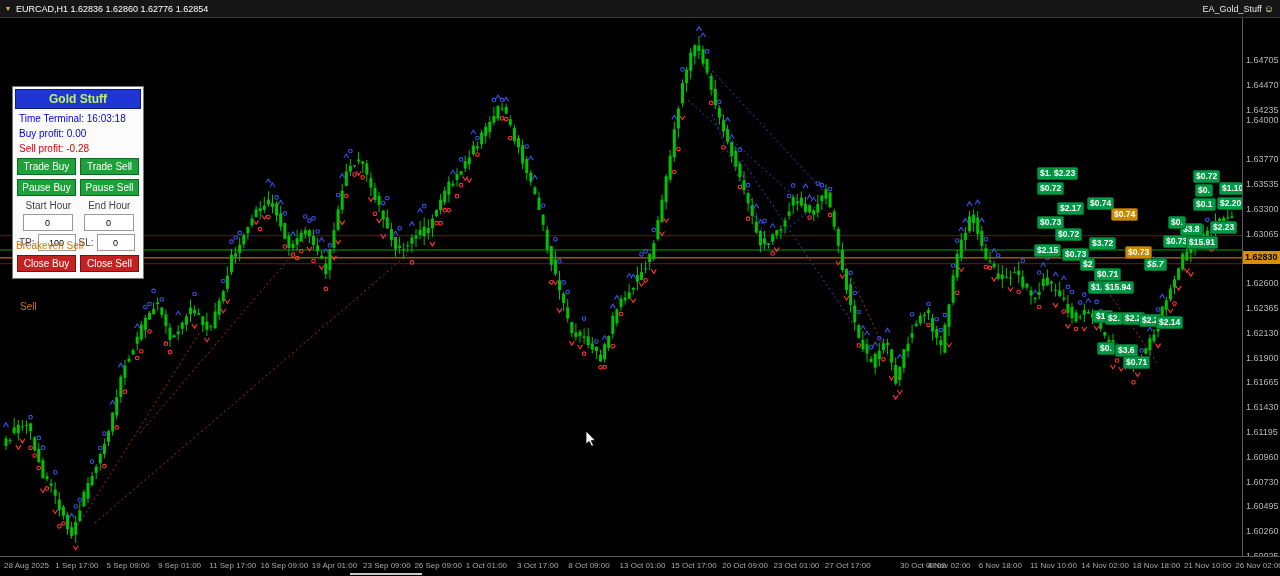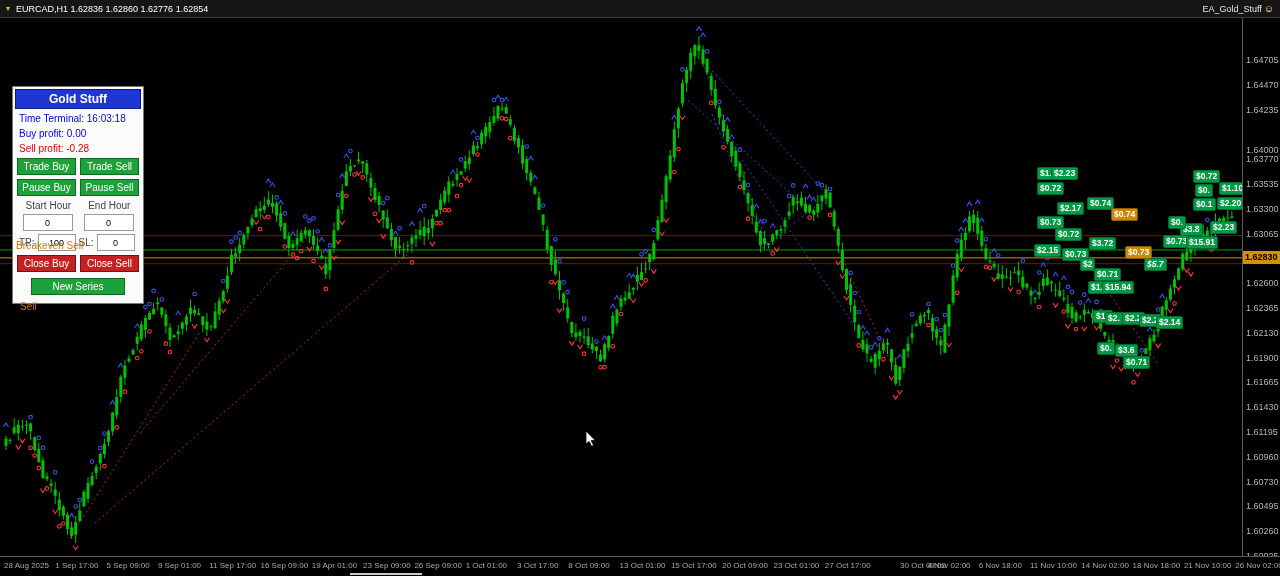--- a/index.html
+++ b/index.html
@@ -14,21 +14,21 @@
   .chart{position:absolute;top:18px;left:0;width:1242px;height:538px;background:#000;overflow:hidden;}
   #chart-svg{position:absolute;left:0;top:0;}
   #profit-labels{position:absolute;left:0;top:0;width:100%;height:100%;pointer-events:none;}
   .plabel{position:absolute;font-size:8.5px;font-weight:bold;color:#fff;background:#009a45;
     border:1px solid #006b2f;padding:0 2px;line-height:11px;z-index:2;border-radius:2px;white-space:nowrap;}
   .plabel.orange{background:#cc8a00;border-color:#8a5c00;}
   .overlay{position:absolute;color:#cc7a00;font-size:10px;z-index:6;white-space:nowrap;}
   
   .panel{position:absolute;left:12px;top:68px;width:132px;background:#fbfbfb;
     border:1px solid #777;z-index:5;padding-bottom:4px;box-sizing:border-box;}
-  .p-head{background:#1f35d4;color:#ffffff;font-weight:bold;font-size:12px;text-align:center;
+  .p-head{background:#1f35d4;color:#bef264;font-weight:bold;font-size:12px;text-align:center;
     height:18px;line-height:18px;margin:2px;border:1px solid #0c1c86;}
   .p-line{font-size:10px;padding:2px 6px;}
   .blue{color:#0000e0;}
   .redtxt{color:#e00000;}
   .p-row{display:flex;justify-content:space-between;padding:2px 4px;gap:4px;align-items:flex-end;}
   .btn{font-family:"Liberation Sans",sans-serif;font-size:10px;color:#fff;border:1px solid #0a6a20;
     background:#1ea13a;height:17px;flex:1;cursor:pointer;padding:0;}
   .btn.red{background:#c42222;border-color:#7a1010;}
   .btn.full{margin:2px 14px;width:auto;}
   .p-labels{display:flex;font-size:10px;color:#444;padding:2px 4px;justify-content:space-around;}
@@ -1022,37 +1022,34 @@
     <div class="tpsl">
       <span>TP:</span>
       <input value="100" style="">
       <span>SL:</span>
       <input value="0" style="">
     </div>
     <div class="p-row">
       <button class="btn red">Close Buy</button>
       <button class="btn red">Close Sell</button>
     </div>
-    <div class="p-row">
-      <button class="btn full">New Series</button>
-    </div>
   </div>
 
 
   <svg class="cursor" width="14" height="18">
     <path d="M2 1 L2 14 L5.2 11.4 L7.6 16.3 L9.6 15.3 L7.2 10.6 L11.3 10.6 Z" fill="#ffffff" stroke="#000" stroke-width="0.8"></path>
   </svg>
 </div>
 
 <div class="price-axis" id="price-axis">
   <div class="price-tag" id="price-tag" style="top: 233.372px; background: rgb(217, 142, 0);">1.62830</div>
 <div class="pa-label" style="top: 37px;">1.64705</div>
     <div class="pa-label" style="top: 61.8px;">1.64470</div>
     <div class="pa-label" style="top: 86.6px;">1.64235</div>
-    <div class="pa-label" style="top: 127px;">1.64000</div>
+    <div class="pa-label" style="top: 97px;">1.64000</div>
     <div class="pa-label" style="top: 136.2px;">1.63770</div>
     <div class="pa-label" style="top: 161px;">1.63535</div>
     <div class="pa-label" style="top: 185.8px;">1.63300</div>
     <div class="pa-label" style="top: 210.6px;">1.63065</div>
     <div class="pa-label" style="top: 235.4px;">1.62830</div>
     <div class="pa-label" style="top: 260.2px;">1.62600</div>
     <div class="pa-label" style="top: 285px;">1.62365</div>
     <div class="pa-label" style="top: 309.8px;">1.62130</div>
     <div class="pa-label" style="top: 334.6px;">1.61900</div>
     <div class="pa-label" style="top: 359.4px;">1.61665</div>

